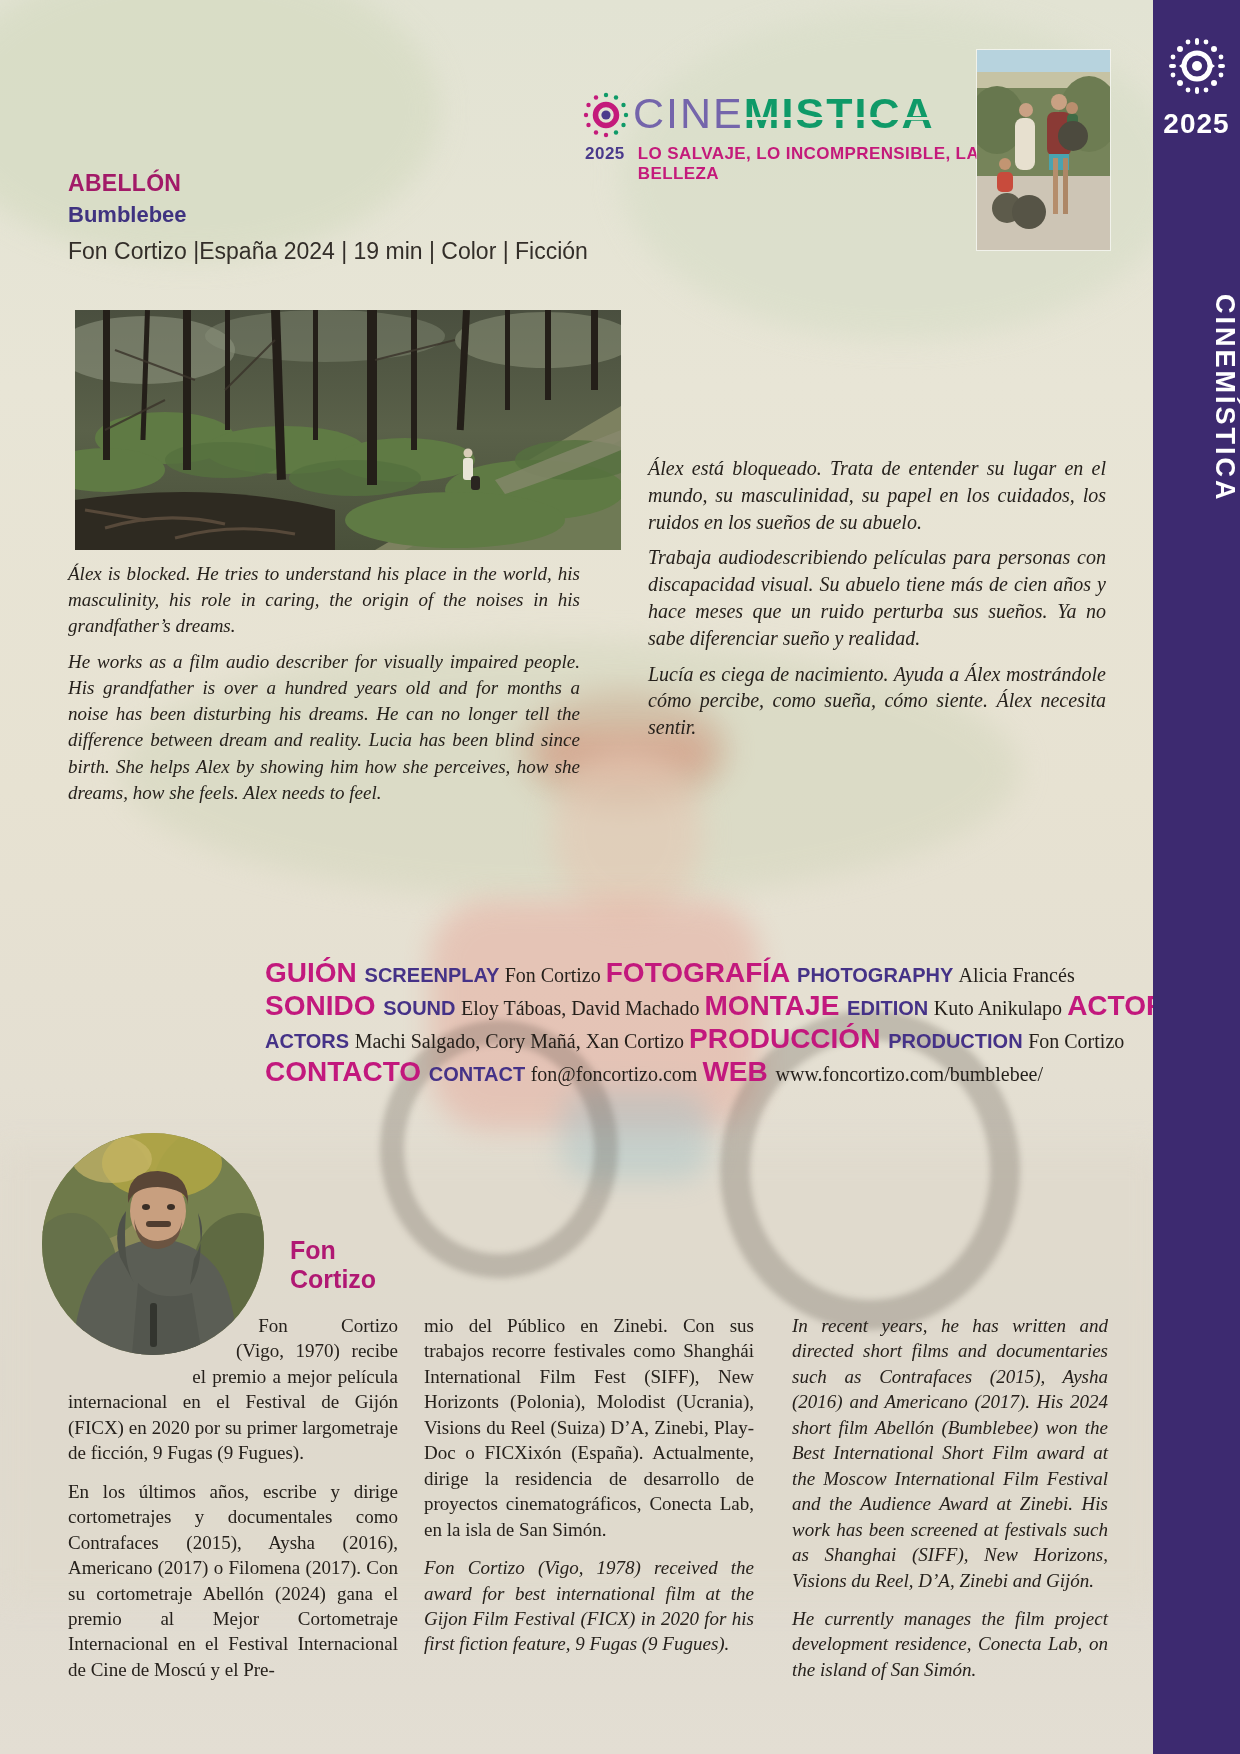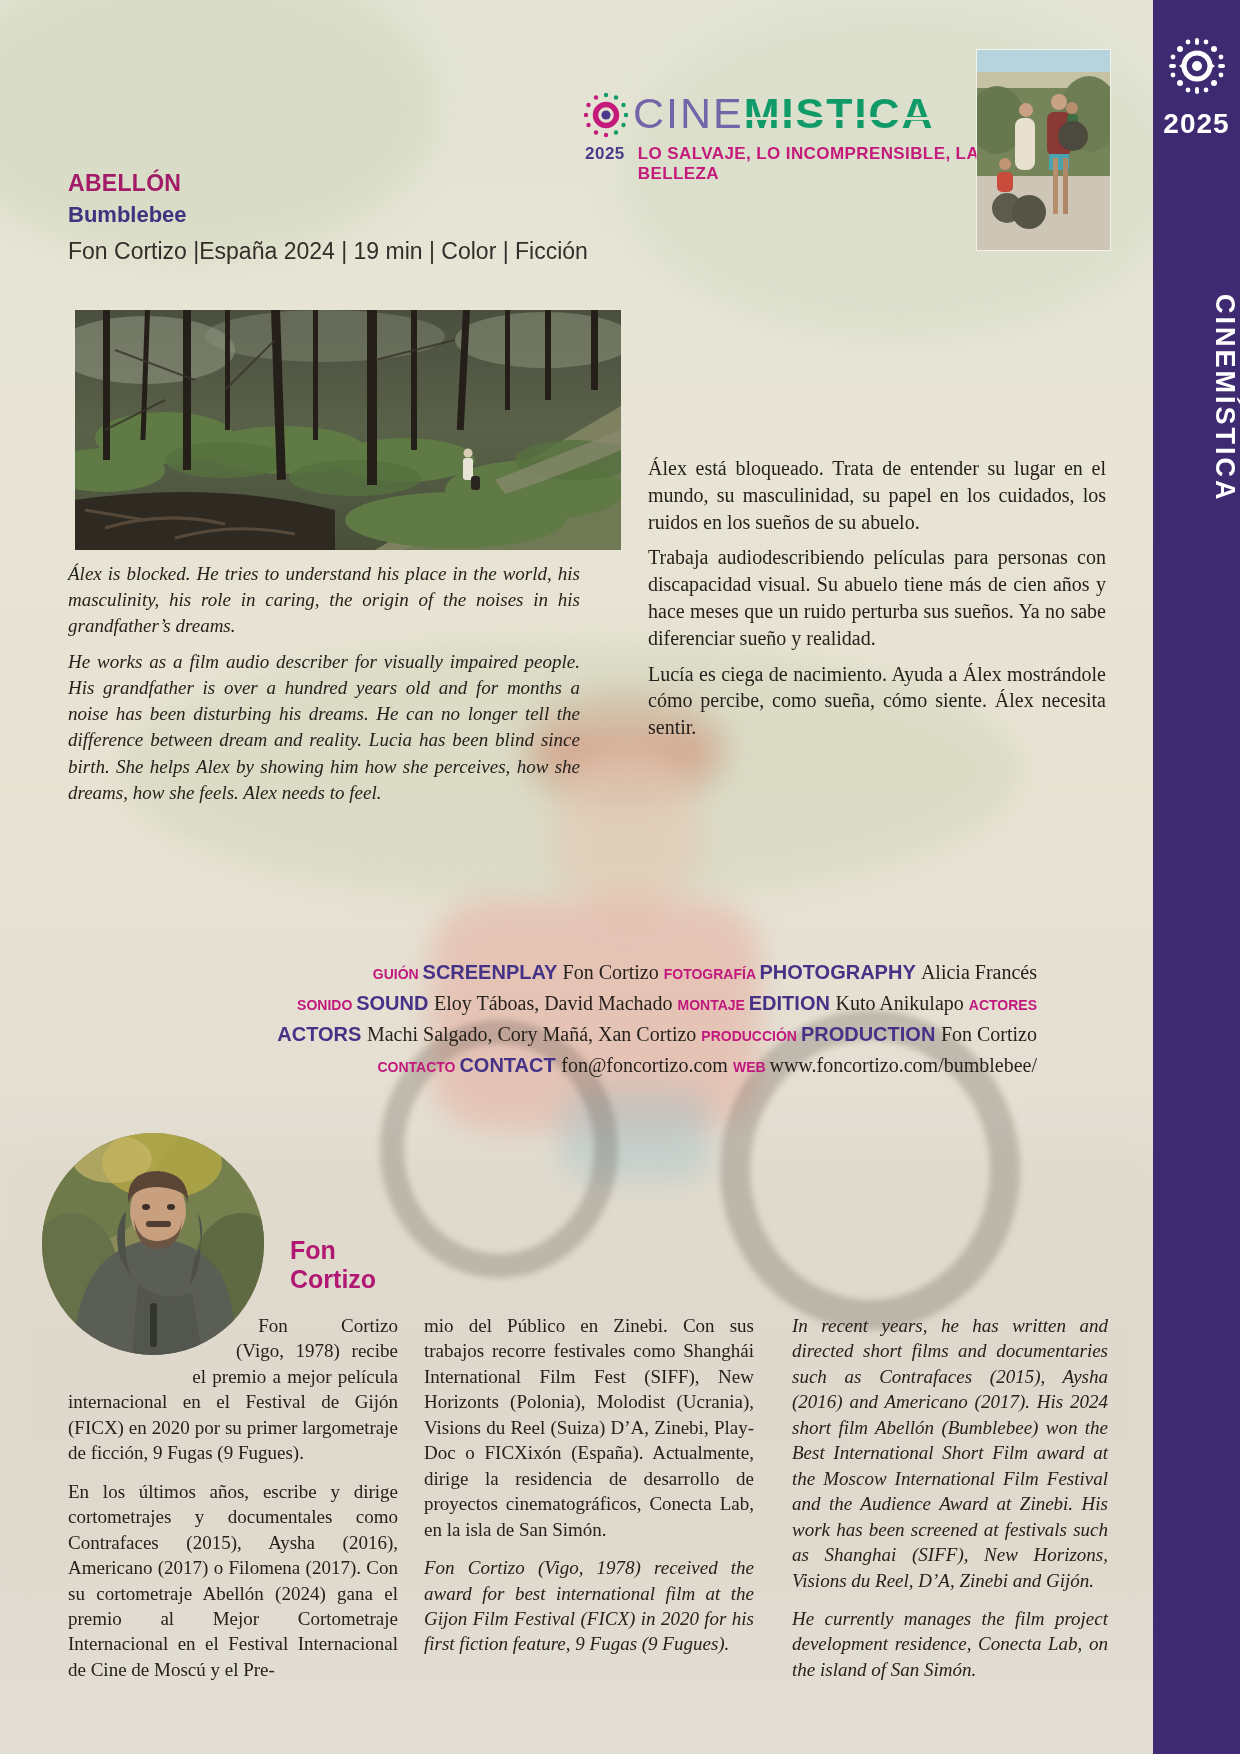--- a/index.html
+++ b/index.html
@@ -45,28 +45,28 @@
   .family-photo{position:absolute;left:977px;top:50px;width:133px;height:200px;z-index:2;
                 outline:1px solid rgba(255,255,255,.6);}
   
   .t-original{position:absolute;left:68px;top:170px;font-size:23px;font-weight:800;color:#a21a68;
               letter-spacing:.3px;z-index:2;}
   .t-english{position:absolute;left:68px;top:202px;font-size:22px;font-weight:800;color:#3f3380;z-index:2;}
   .t-meta{position:absolute;left:68px;top:238px;font-size:23px;color:#332e29;z-index:2;}
   
   .still{position:absolute;left:75px;top:310px;width:546px;height:240px;z-index:2;}
   
-  .syn{position:absolute;z-index:2;font-family:"Liberation Serif",serif;text-align:justify;color:#26211c;}
+  .syn{position:absolute;z-index:2;font-family:"Liberation Serif",serif;text-align:justify;color:#26211c;font-style:italic;}
   .syn-en{left:68px;top:561px;width:512px;font-size:19px;font-style:italic;line-height:1.38;}
   .syn-es{left:648px;top:455px;width:458px;font-size:20px;line-height:1.34;}
   .syn p{margin:0 0 9px 0;}
   
   .credits{position:absolute;left:265px;top:958px;width:772px;z-index:2;text-align:right;
            white-space:nowrap;line-height:29px;}
-  .seg-es{color:#c2187d;font-weight:bold;font-size:14px;font-family:"Liberation Sans",sans-serif;}
+  .seg-es{color:#c2187d;font-weight:bold;font-size:28px;font-family:"Liberation Sans",sans-serif;}
   .seg-en{color:#453287;font-weight:bold;font-size:20px;font-family:"Liberation Sans",sans-serif;}
   .seg-v{color:#241f1a;font-size:20px;font-family:"Liberation Serif",serif;}
   
   .bio-photo{position:absolute;left:42px;top:1133px;width:222px;height:222px;border-radius:50%;
              overflow:hidden;z-index:2;}
   .bio-name{position:absolute;left:290px;top:1236px;z-index:2;font-size:25px;font-weight:800;
             color:#b01873;line-height:1.16;}
   .bio-col{position:absolute;z-index:2;font-family:"Liberation Serif",serif;font-size:19px;
            line-height:1.34;text-align:justify;color:#26211c;}
   .bio-col p{margin:0 0 13px 0;}
@@ -293,21 +293,21 @@
       <rect x="108" y="170" width="7" height="44" rx="3" fill="#33352f"></rect>
     </svg>
   </div>
   <div class="bio-name">
     <div>Fon</div>
     <div>Cortizo</div>
   </div>
 
   <div class="bio-col col1">
     <div class="circle-spacer"></div>
-    <p>Fon Cortizo (Vigo, 1978) recibe el premio a mejor película internacional en el Festival de Gijón (FICX) en 2020 por su primer largometraje de ficción, 9 Fugas (9 Fugues).</p>
+    <p>Fon Cortizo (Vigo, 1970) recibe el premio a mejor película internacional en el Festival de Gijón (FICX) en 2020 por su primer largometraje de ficción, 9 Fugas (9 Fugues).</p>
     <p>En los últimos años, escribe y dirige cortometrajes y documentales como Contrafaces (2015), Aysha (2016), Americano (2017) o Filomena (2017). Con su cortometraje Abellón (2024) gana el premio al Mejor Cortometraje Internacional en el Festival Internacional de Cine de Moscú y el Pre-</p>
   </div>
   <div class="bio-col col2">
     <p>mio del Público en Zinebi. Con sus trabajos recorre festivales como Shanghái International Film Fest (SIFF), New Horizonts (Polonia), Molodist (Ucrania), Visions du Reel (Suiza) D’A, Zinebi, Play-Doc o FICXixón (España). Actualmente, dirige la residencia de desarrollo de proyectos cinematográficos, Conecta Lab, en la isla de San Simón.</p>
     <p class="it">Fon Cortizo (Vigo, 1978) received the award for best international film at the Gijon Film Festival (FICX) in 2020 for his first fiction feature, 9 Fugas (9 Fugues).</p>
   </div>
   <div class="bio-col col3">
     <p class="it">In recent years, he has written and directed short films and documentaries such as Contrafaces (2015), Aysha (2016) and Americano (2017). His 2024 short film Abellón (Bumblebee) won the Best International Short Film award at the Moscow International Film Festival and the Audience Award at Zinebi. His work has been screened at festivals such as Shanghai (SIFF), New Horizons, Visions du Reel, D’A, Zinebi and Gijón.</p>
     <p class="it">He currently manages the film project development residence, Conecta Lab, on the island of San Simón.</p>
   </div>

